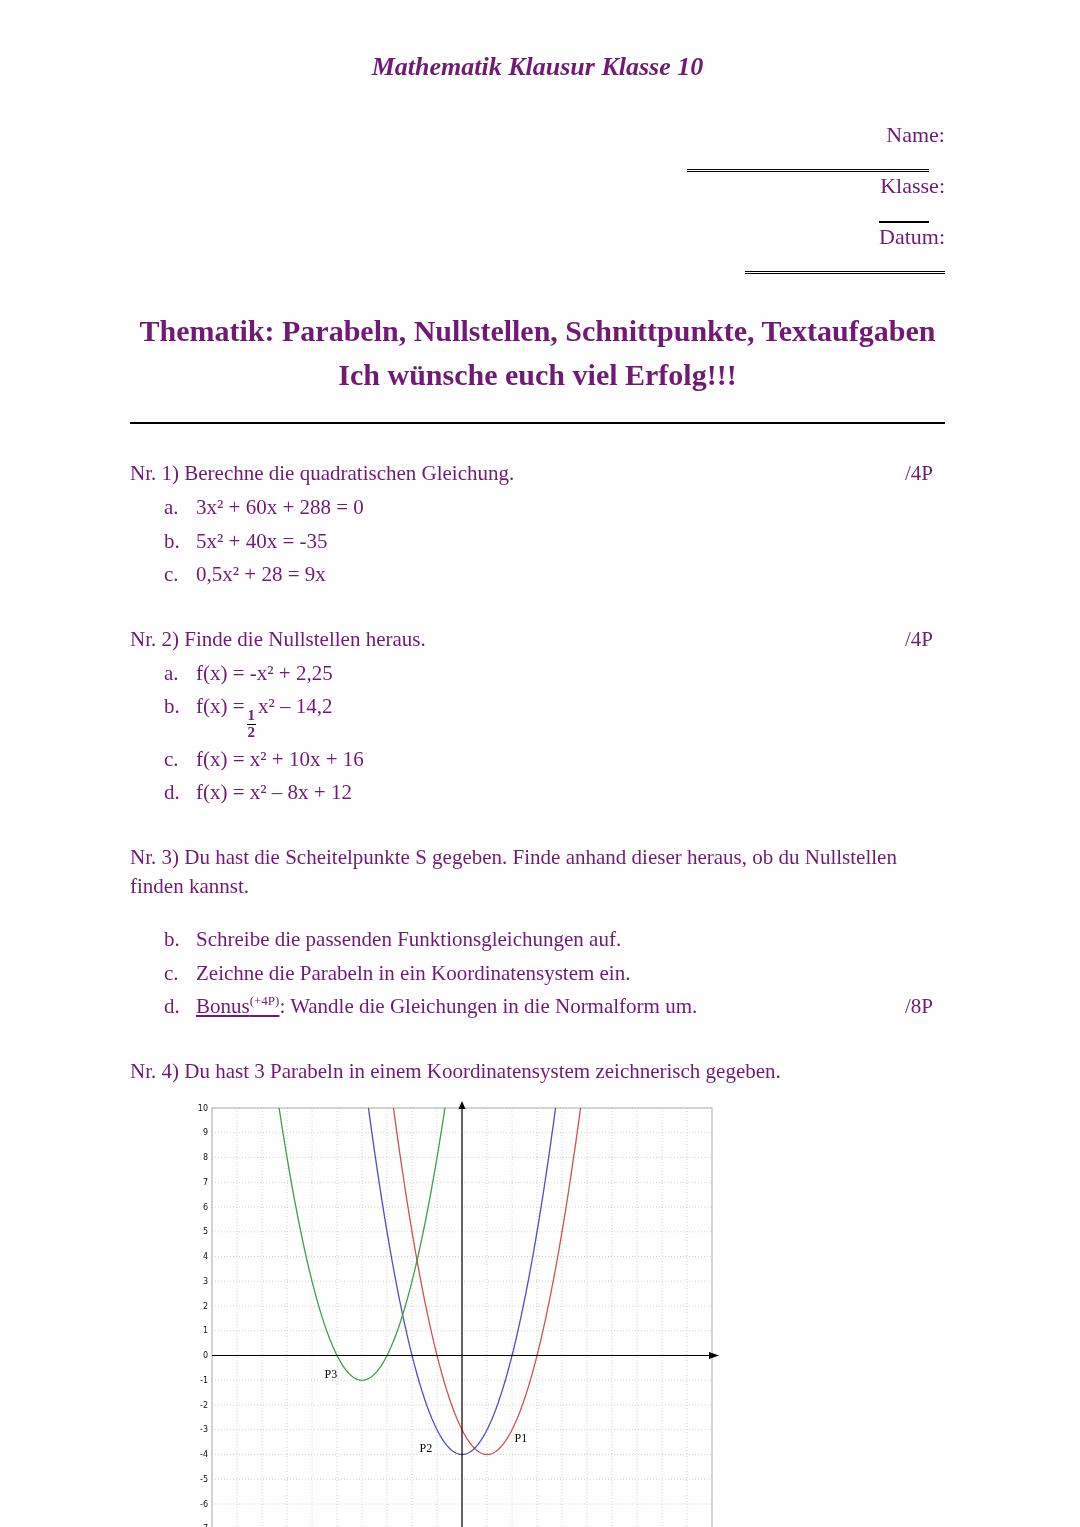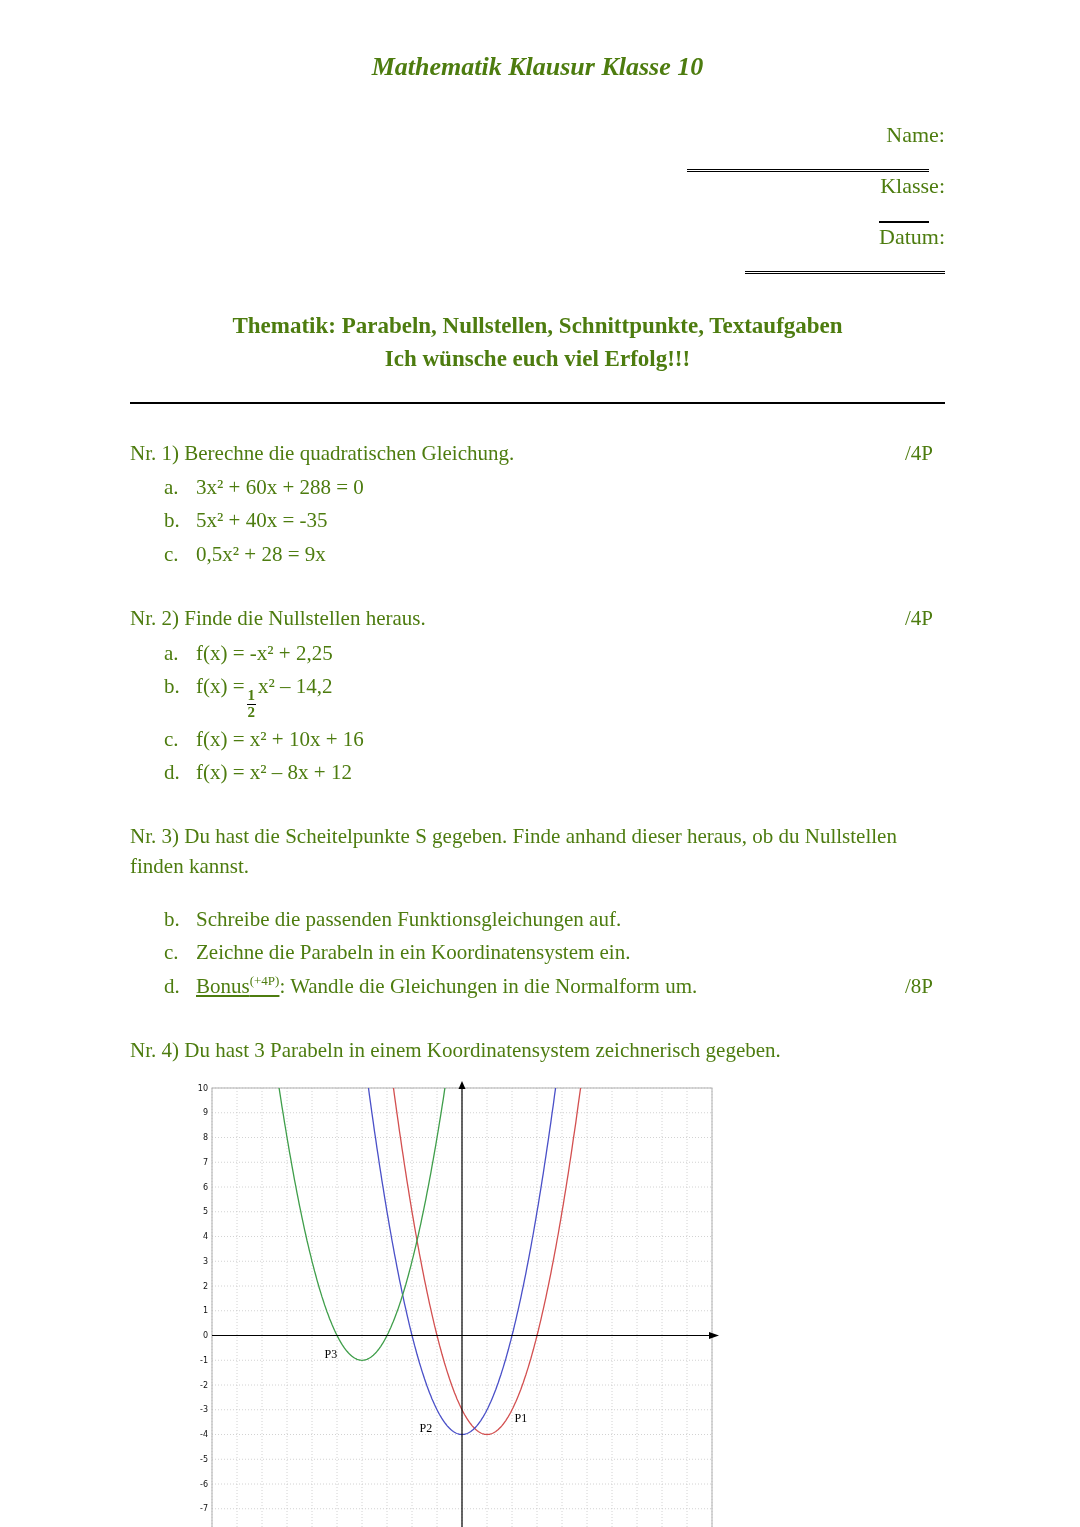--- a/index.html
+++ b/index.html
@@ -3,37 +3,37 @@
 <meta charset="utf-8">
 <style>
   * { margin:0; padding:0; box-sizing:border-box; }
   html,body { background:#ffffff; }
   .page {
     position:relative;
     width:1080px; height:1527px;
     background:#ffffff;
     padding:52px 135px 0 130px;
     font-family:"Liberation Serif","DejaVu Serif",serif;
-    color:#4d7c0f;
+    color:#701a75;
     font-size:21px;
     overflow:hidden;
   }
   .title {
     text-align:center;
     font-size:26px;
     font-style:italic;
     font-weight:bold;
     margin-bottom:40px;
   }
   .name-row { display:flex; align-items:flex-end; font-size:22px; margin-bottom:34px;flex-direction:column; }
   .blank { display:inline-block; height:24px; }
   .blank-name   { width:242px; border-bottom:3px double #000; margin:0 16px 1px 8px; }
   .blank-klasse { width:50px;  border-bottom:2px solid  #000; margin:0 16px 1px 8px; }
   .blank-datum  { width:200px; border-bottom:3px double #000; margin:0 0 1px 2px; }
-  .thematik { text-align:center; font-weight:bold; font-size:23px; line-height:1.45; }
+  .thematik { text-align:center; font-weight:bold; font-size:30px; line-height:1.45; }
   .sep { border:none; border-top:2px solid #000; margin:26px 0 0 0; }
   .task { margin-top:35px; }
   .task-head { display:flex; line-height:1.4; }
   .pts { margin-left:auto; margin-right:12px; white-space:nowrap; }
   .items { list-style:none; margin:5px 0 0 34px; }
   .items li { margin:4px 0; line-height:1.4; }
   .ilabel { display:inline-block; width:32px; }
   .fx { }
   sup { font-size:0.62em; }
   .frac {

